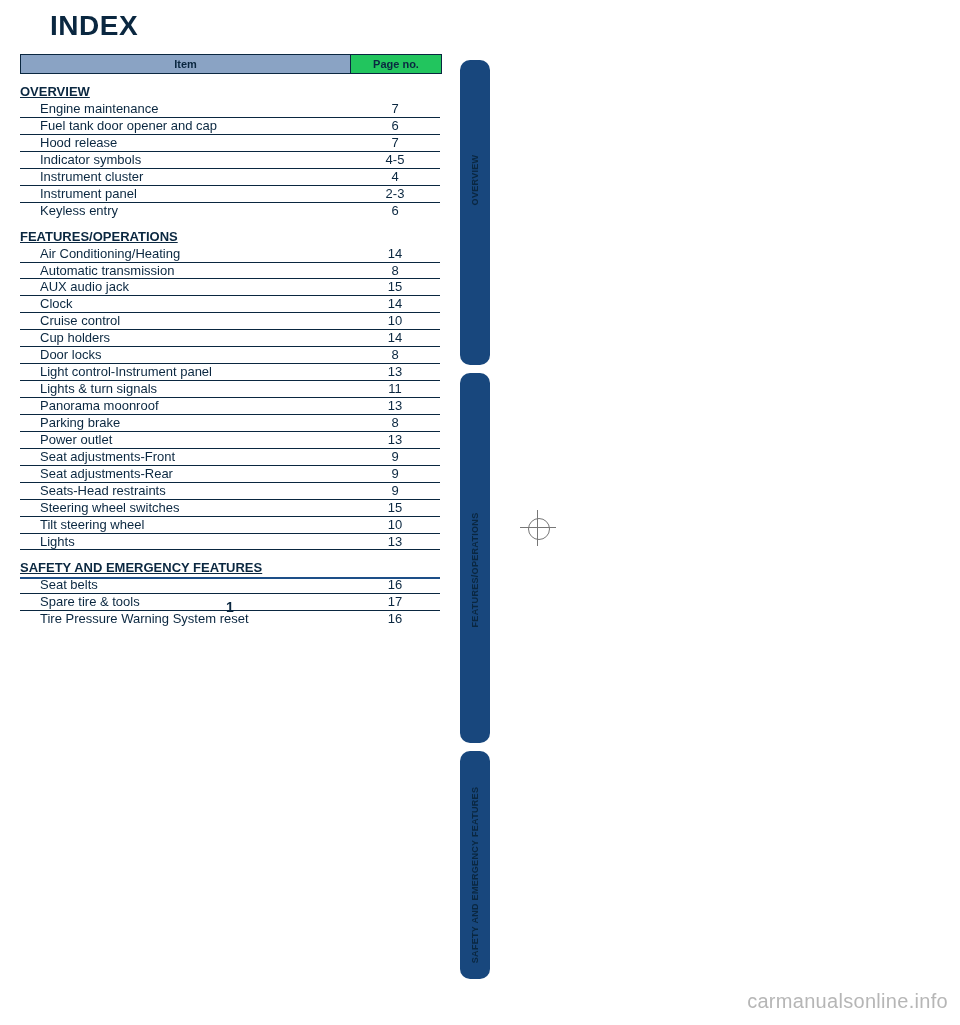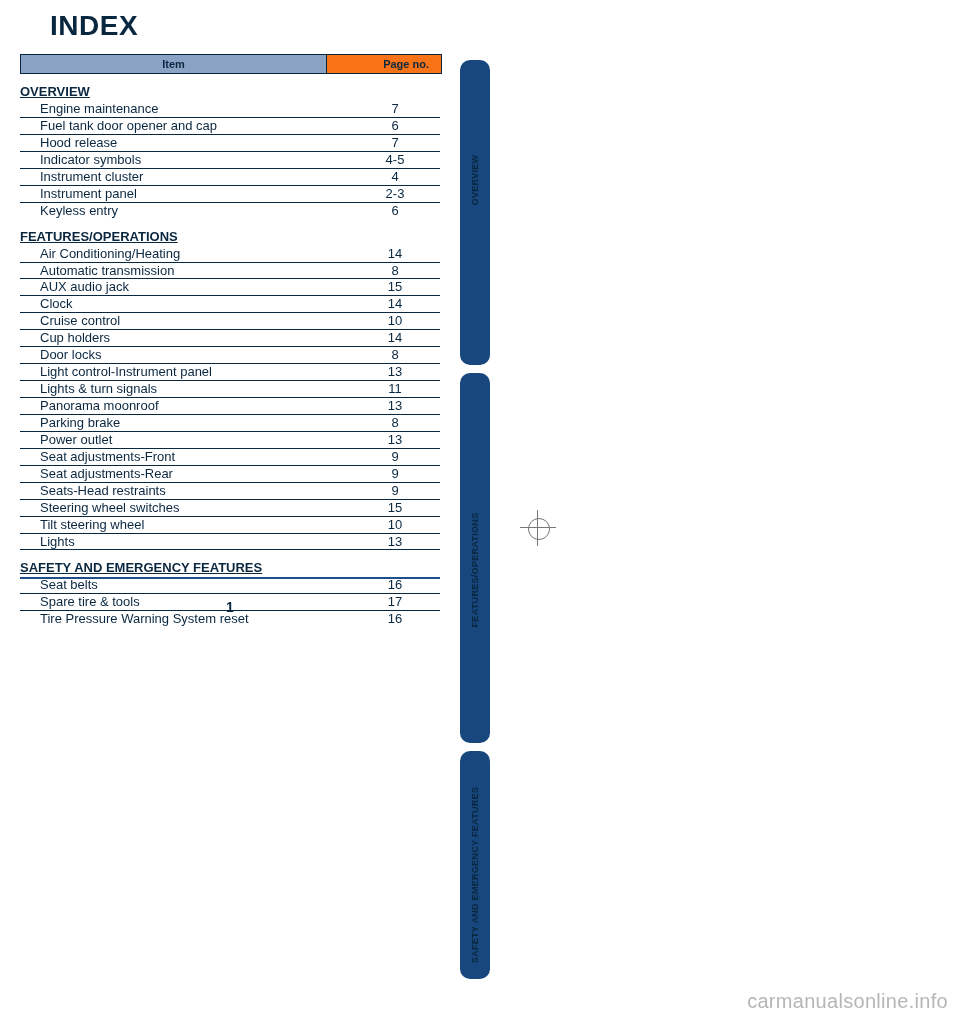--- a/index.html
+++ b/index.html
@@ -38,23 +38,23 @@
   }
   .header-item {
     flex: 1;
     background: #8aa3c4;
     text-align: center;
     padding: 3px 0;
     color: #0a2740;
   }
   .header-page {
     width: 90px;
-    background: #f97316;
-    text-align: right;
-    padding: 3px 12px;
+    background: #22c55e;
+    text-align: center;
+    padding: 3px 0;
     border-left: 1px solid #0a2740;
   }
 
   .section-title {
     font-size: 13px;
     font-weight: bold;
     text-decoration: underline;
     margin-top: 10px;
     margin-bottom: 2px;
     color: #0a2740;

